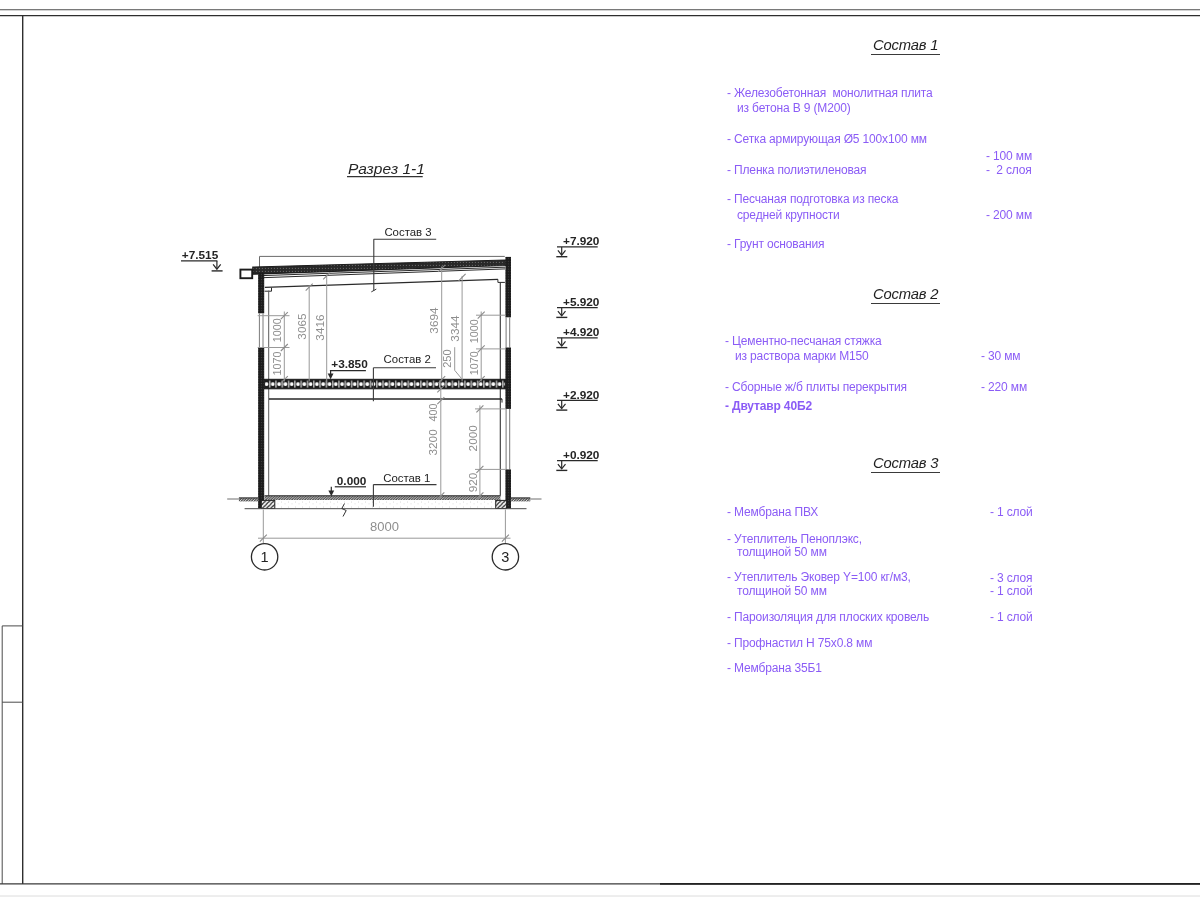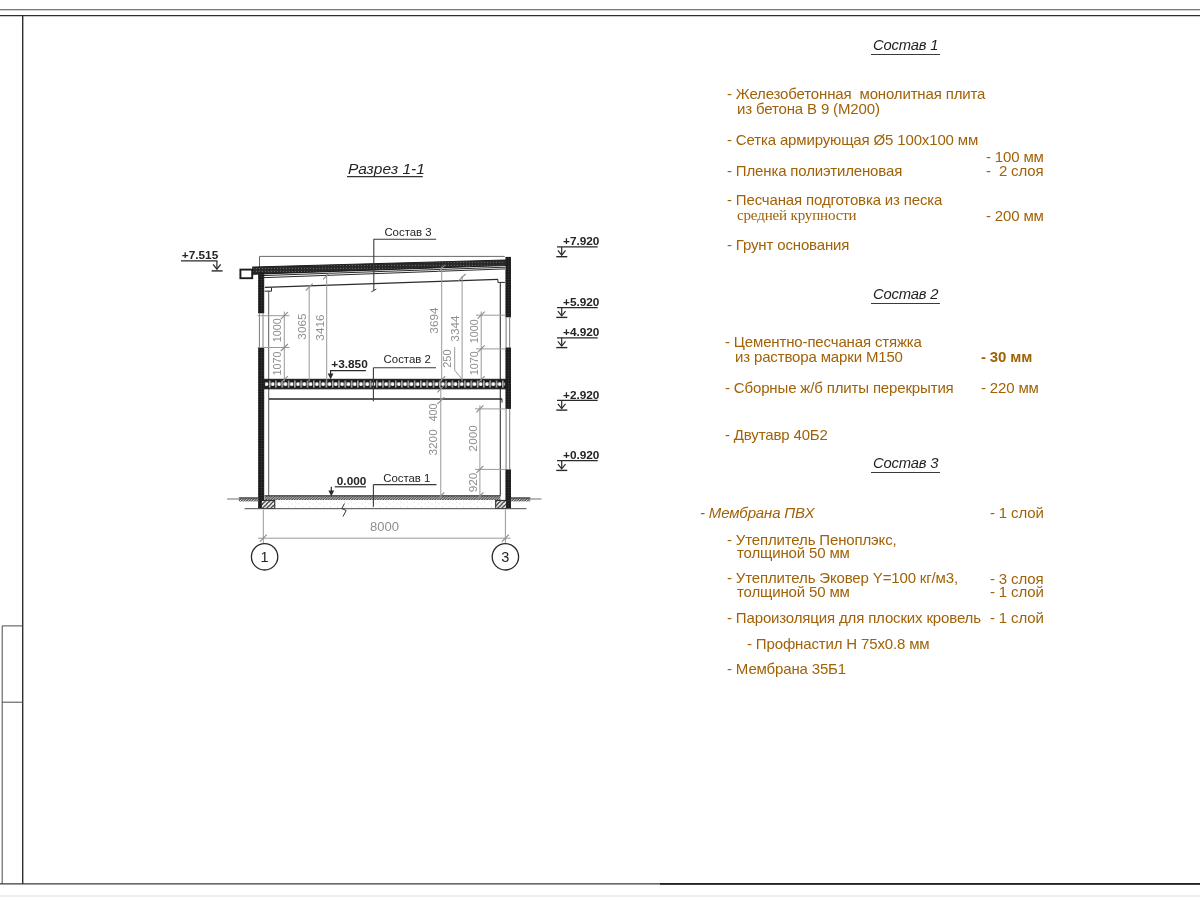--- a/index.html
+++ b/index.html
@@ -1,18 +1,18 @@
 <!DOCTYPE html>
 <html><head>
 <meta charset="utf-8">
 <style>
   html,body{margin:0;padding:0;background:#fff;width:1200px;height:900px;overflow:hidden;}
   body{font-family:"Liberation Sans", sans-serif;position:relative;}
   .t{position:absolute;white-space:nowrap;color:#2b2b2b;}
-  .li{font-size:15px;line-height:15px;color:#a16207;letter-spacing:-0.15px;}
+  .li{font-size:12px;line-height:15px;color:#8b5cf6;letter-spacing:-0.15px;}
   .hd{font-size:14.8px;font-style:italic;color:#1f1f1f;letter-spacing:-0.2px;border-bottom:1px solid #3a3a3a;padding:0 2px 1px 2px;}
 </style>
 </head>
 <body>
 
 <svg width="1200" height="900" viewBox="0 0 1200 900" style="position:absolute;left:0;top:0">
 <defs>
   <pattern id="wallH" width="2.6" height="2.6" patternUnits="userSpaceOnUse">
     <rect width="2.6" height="2.6" fill="#1b1b1b"></rect>
     <rect x="1" y="1" width="0.8" height="0.8" fill="#575757"></rect>
@@ -352,47 +352,47 @@
 <div class="t li" style="left:727px;top:85.5px;">- Железобетонная&nbsp; монолитная плита</div>
 <div class="t li" style="left:737px;top:100.5px;">из бетона В 9 (М200)</div>
 <div class="t li" style="left:986px;top:101px;margin-top:48px;">- 100 мм</div>
 
 <div class="t li" style="left:727px;top:132px;">- Сетка армирующая Ø5 100х100 мм</div>
 
 <div class="t li" style="left:727px;top:162.5px;">- Пленка полиэтиленовая</div>
 <div class="t li" style="left:986px;top:162.5px;">-&nbsp; 2 слоя</div>
 
 <div class="t li" style="left:727px;top:192px;">- Песчаная подготовка из песка</div>
-<div class="t li" style="left:737px;top:207.5px;font-family:Liberation Serif, serif;">средней крупности</div>
+<div class="t li" style="left:737px;top:207.5px;">средней крупности</div>
 <div class="t li" style="left:986px;top:208px;text-align:right;">- 200 мм</div>
 
 <div class="t li" style="left:727px;top:237px;">- Грунт основания</div>
 
 <div class="t hd" style="left:871px;top:285.5px;">Состав 2</div>
 
 <div class="t li" style="left:725px;top:334px;">- Цементно-песчаная стяжка</div>
 <div class="t li" style="left:735px;top:349.3px;">из раствора марки М150</div>
-<div class="t li" style="left:981px;top:349.3px;font-weight:bold;">- 30 мм</div>
+<div class="t li" style="left:981px;top:349.3px;">- 30 мм</div>
 
 <div class="t li" style="left:725px;top:380.3px;">- Сборные ж/б плиты перекрытия</div>
 <div class="t li" style="left:981px;top:380.3px;">- 220 мм</div>
 
-<div class="t li" style="left:725px;top:427px;">- Двутавр 40Б2</div>
+<div class="t li" style="left:725px;top:399px;font-weight:bold;">- Двутавр 40Б2</div>
 
 <div class="t hd" style="left:871px;top:455px;">Состав 3</div>
 
-<div class="t li" style="left:700px;top:505px;font-style:italic;">- Мембрана ПВХ</div>
+<div class="t li" style="left:727px;top:505px;">- Мембрана ПВХ</div>
 <div class="t li" style="left:990px;top:505px;">- 1 слой</div>
 
 <div class="t li" style="left:727px;top:532px;">- Утеплитель Пеноплэкс,</div>
 <div class="t li" style="left:737px;top:545.3px;">толщиной 50 мм</div>
 <div class="t li" style="left:990px;top:571px;">- 3 слоя</div>
 
 <div class="t li" style="left:727px;top:570.3px;">- Утеплитель Эковер Y=100 кг/м3,</div>
 <div class="t li" style="left:737px;top:584px;">толщиной 50 мм</div>
 <div class="t li" style="left:990px;top:584px;">- 1 слой</div>
 
 <div class="t li" style="left:727px;top:609.7px;">- Пароизоляция для плоских кровель</div>
 <div class="t li" style="left:990px;top:609.7px;">- 1 слой</div>
 
-<div class="t li" style="left:727px;top:636.3px;margin-left:20px;">- Профнастил Н 75х0.8 мм</div>
+<div class="t li" style="left:727px;top:636.3px;">- Профнастил Н 75х0.8 мм</div>
 
 <div class="t li" style="left:727px;top:661px;">- Мембрана 35Б1</div>
 
 </body></html>

